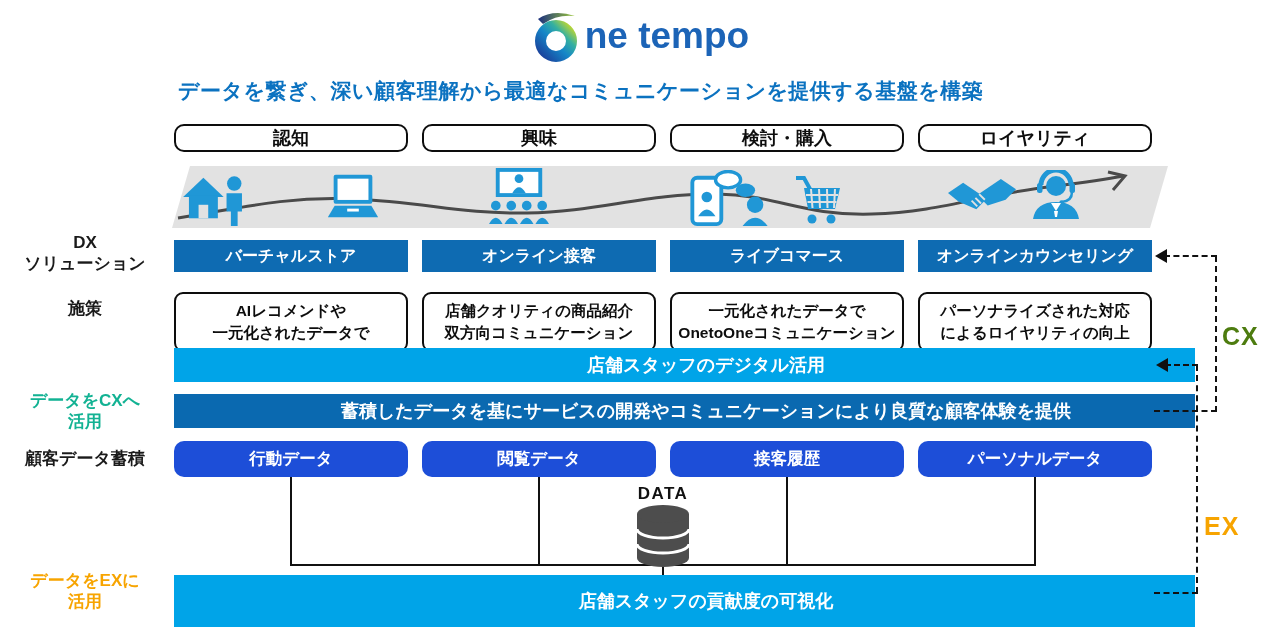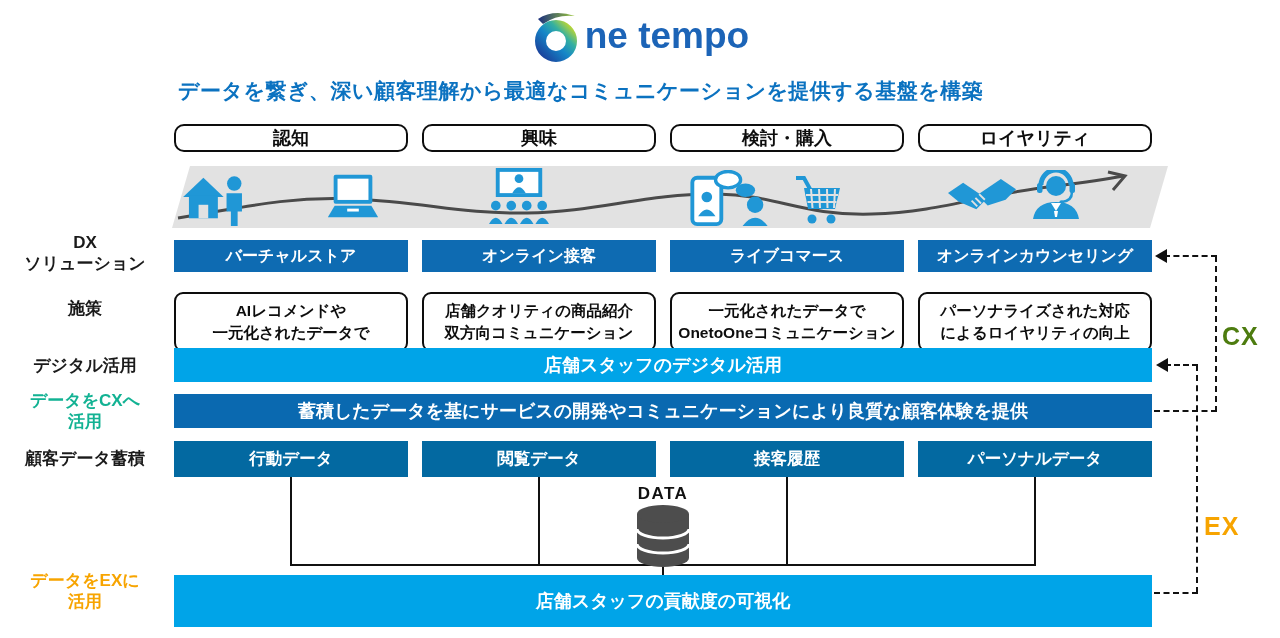--- a/index.html
+++ b/index.html
@@ -26,28 +26,28 @@
 
   
   .row-dx{top:240px;height:32px;}
   .dx-box{background:#0e6bb2;color:#fff;display:flex;align-items:center;justify-content:center;font-size:16px;font-weight:bold;}
 
   
   .row-measures{top:283px;height:60px;margin-top:9px;}
   .measure-box{background:#fff;border:2.5px solid #0d0d0d;border-radius:9px;display:flex;flex-direction:column;align-items:center;justify-content:center;font-size:15.5px;font-weight:bold;color:#0d0d0d;line-height:1.4;}
 
   
-  .bar{left:174px;width:978px;display:flex;align-items:center;justify-content:center;color:#fff;font-weight:bold;font-size:18px;}
+  .bar{left:174px;width:978px;display:flex;align-items:center;justify-content:center;color:#fff;font-weight:bold;font-size:18px;padding-left:43px;}
   .bar-digital{top:348px;height:34px;background:#00a4e8;}
   .bar-cx{top:394px;height:34px;background:#0a69b0;}
   .bar-bottom{top:575px;height:52px;background:#00a4e8;}
 
   
   .row-data{top:441px;height:36px;}
-  .data-box{background:#0369a1;color:#fff;display:flex;align-items:center;justify-content:center;font-size:16.5px;font-weight:bold;}
+  .data-box{background:#1d4ed8;color:#fff;display:flex;align-items:center;justify-content:center;font-size:16.5px;font-weight:bold;border-radius:10px;}
 
   
   .conn{background:#111;}
   .data-word{top:484px;left:613px;width:100px;text-align:center;font-size:17px;font-weight:bold;color:#111;letter-spacing:1.5px;}
 
   
   .llabel{left:0;width:170px;text-align:center;font-weight:bold;font-size:17px;color:#1a1a1a;line-height:1.25;}
   .llabel.green{color:#12b293;}
   .llabel.orange{color:#f7a400;}
 
@@ -177,21 +177,20 @@
       <polygon points="21,32 26,40 31,32" fill="#fff"></polygon>
       <polygon points="24,40 28,40 27,46 25,46" fill="#fff"></polygon>
     </svg>
   </div>
 
   <div class="abs llabel" style="top:232px;">
     <div>DX</div>
     <div>ソリューション</div>
   </div>
   <div class="abs llabel" style="top:298px;">施策</div>
-  <div class="abs llabel" style="top:355px;">デジタル活用</div>
   <div class="abs llabel green" style="top:390px;">
     <div>データをCXへ</div>
     <div>活用</div>
   </div>
   <div class="abs llabel" style="top:448px;">顧客データ蓄積</div>
   <div class="abs llabel orange" style="top:570px;">
     <div>データをEXに</div>
     <div>活用</div>
   </div>
 

